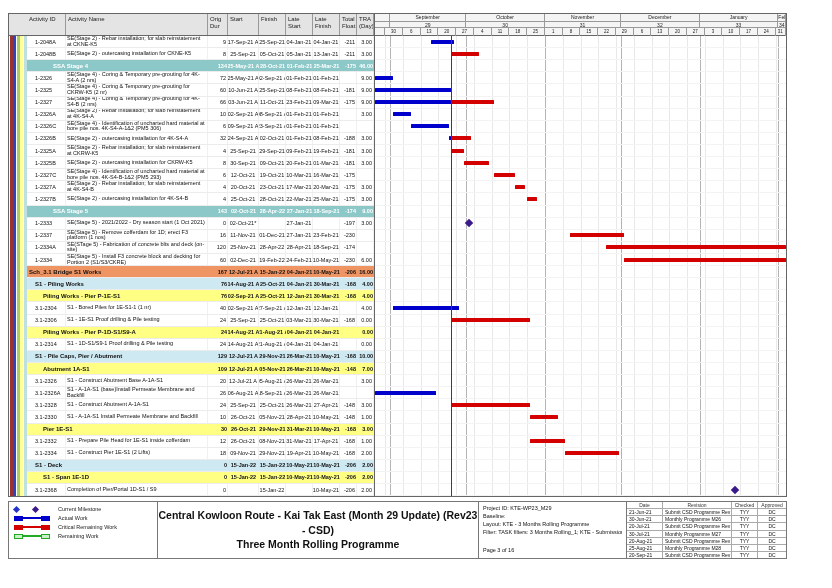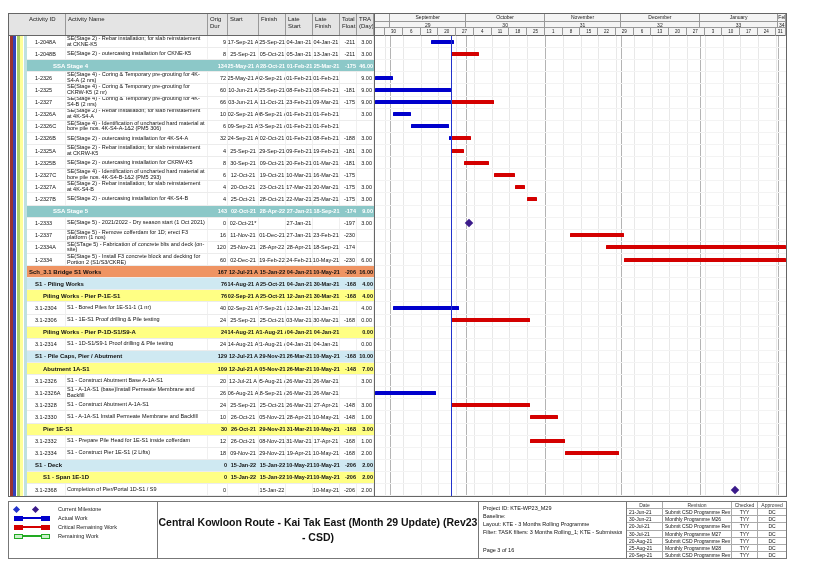--- a/index.html
+++ b/index.html
@@ -723,20 +723,21 @@
               <div class="cap" style="background: rgb(204, 240, 204); border: 1px solid rgb(34, 170, 34);"></div>
               <div class="lin" style="background: rgb(34, 170, 34);"></div>
               <div class="cap" style="background: rgb(204, 240, 204); border: 1px solid rgb(34, 170, 34);"></div>
             </div>
           </div>
           <div>Remaining Work</div>
         </div>
       </div>
     <div class="titlebox">
       <div>Central Kowloon Route - Kai Tak East (Month 29 Update) (Rev23 - CSD)</div>
+      <div>Three Month Rolling Programme</div>
     </div>
     <div class="projbox">
       <div>
           <div class="pline">Project ID: KTE-WP23_M29</div>
           <div class="pline">Baseline:</div>
           <div class="pline">Layout: KTE - 3 Months Rolling Programme</div>
           <div class="pline">Filter: TASK filters: 3 Months Rolling_1; KTE - Submission.</div>
         </div>
       <div class="pagelabel">Page 3 of 16</div>
     </div>

